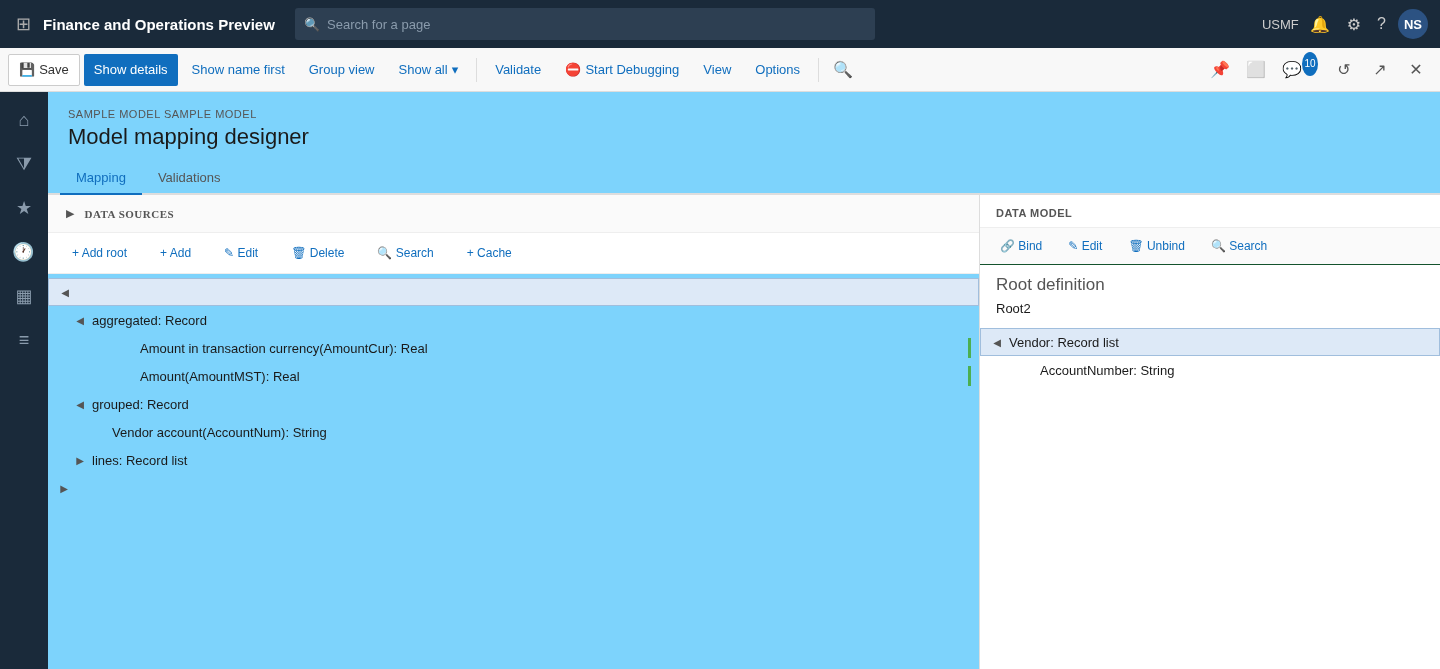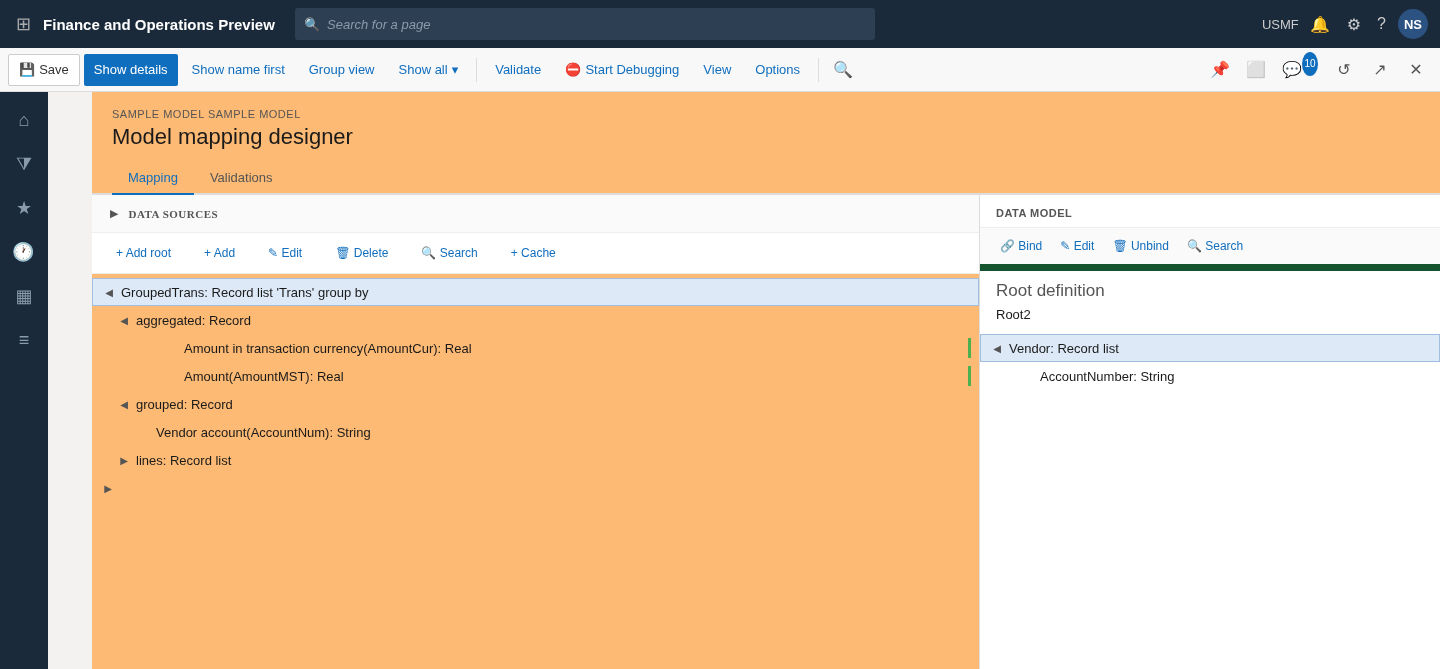--- a/index.html
+++ b/index.html
@@ -32,21 +32,20 @@
       font-size: 13px;
       cursor: text;
     }
     .top-nav-search input {
       background: transparent;
       border: none;
       color: #ccc;
       font-size: 13px;
       flex: 1;
       outline: none;
-      font-style: italic;
     }
     .top-nav-search input::placeholder { color: #8a9bac; }
     .top-nav-right { margin-left: auto; display: flex; align-items: center; gap: 8px; color: #ccc; font-size: 13px; }
     .top-nav-right .usmf { font-size: 13px; }
     .icon-btn { cursor: pointer; font-size: 16px; color: #ccc; padding: 4px; }
     .avatar { width: 30px; height: 30px; background: #2c5282; border-radius: 50%; display: flex; align-items: center; justify-content: center; font-size: 13px; font-weight: 600; color: white; cursor: pointer; }
 
     
     .toolbar {
       background: #f8f8f8;
@@ -99,31 +98,30 @@
       flex-direction: column;
       align-items: center;
       padding-top: 8px;
       gap: 4px;
     }
     .side-nav-item { width: 40px; height: 40px; display: flex; align-items: center; justify-content: center; color: #8a9bac; font-size: 18px; cursor: pointer; border-radius: 3px; }
 
     
     .content {
       flex: 1;
-      background: #fdba74;
+      background: #7dd3fc;
       overflow: hidden;
       display: flex;
       flex-direction: column;
-      margin-left: 44px;
     }
     .breadcrumb { font-size: 11px; color: #555; padding: 16px 20px 4px 20px; font-weight: 500; letter-spacing: 0.5px; }
     .page-title { font-size: 22px; font-weight: 300; color: #1a1a1a; padding: 0 20px 12px 20px; }
 
     
-    .tabs { display: flex; border-bottom: 2px solid #ddd; padding: 0 20px; gap: 0; }
+    .tabs { display: flex; border-bottom: 2px solid #ddd; padding: 0 12px; gap: 0; }
     .tab { padding: 8px 16px; cursor: pointer; font-size: 13px; color: #555; border-bottom: 2px solid transparent; margin-bottom: -2px; }
     .tab.active { color: #106ebe; border-bottom-color: #106ebe; font-weight: 500; }
 
     
     .split-view {
       display: flex;
       flex: 1;
       overflow: hidden;
     }
 
@@ -198,22 +196,22 @@
     .dm-section-title {
       font-size: 11px;
       font-weight: 700;
       color: #555;
       letter-spacing: 0.5px;
       padding: 12px 16px 8px 16px;
     }
     .dm-toolbar {
       display: flex;
       padding: 4px 12px;
-      gap: 2px;
-      border-bottom: 7px solid #14532d;
+      gap: 10px;
+      border-bottom: 1px solid #14532d;
       border-top: 1px solid #eee;
       background: #fafafa;
     }
     .dm-btn {
       height: 28px;
       padding: 0 8px;
       border: none;
       background: transparent;
       cursor: pointer;
       font-size: 12px;
@@ -343,21 +341,20 @@
           </button>
           <button class="panel-btn">
             <span>+ Cache</span>
           </button>
         </div>
 
         <div class="tree">
 
           <div class="tree-item selected" style="padding-left: 8px;">
             <span class="tree-toggle">◀</span>
-            <span class="tree-label">GroupedTrans: Record list 'Trans' group by</span>
           </div>
 
           <div class="tree-item indent-1">
             <span class="tree-toggle">◀</span>
             <span class="tree-label">aggregated: Record</span>
           </div>
 
           <div class="tree-item" style="padding-left: 72px;">
             <span class="tree-toggle empty">▶</span>
             <span class="tree-label">Amount in transaction currency(AmountCur): Real</span>

